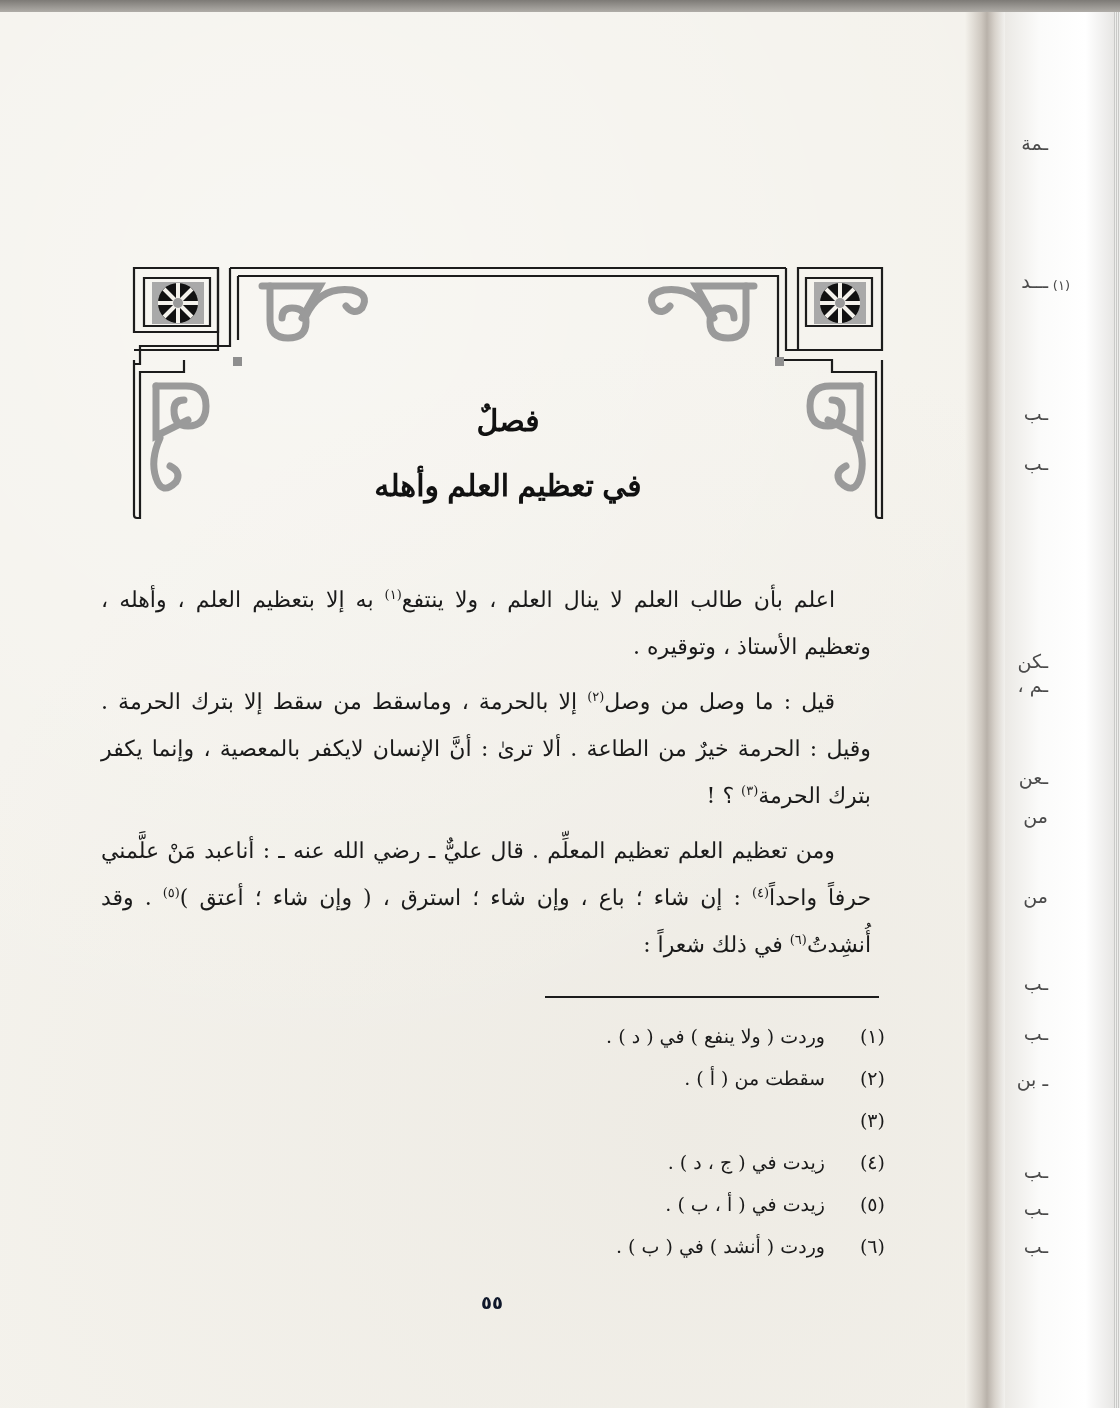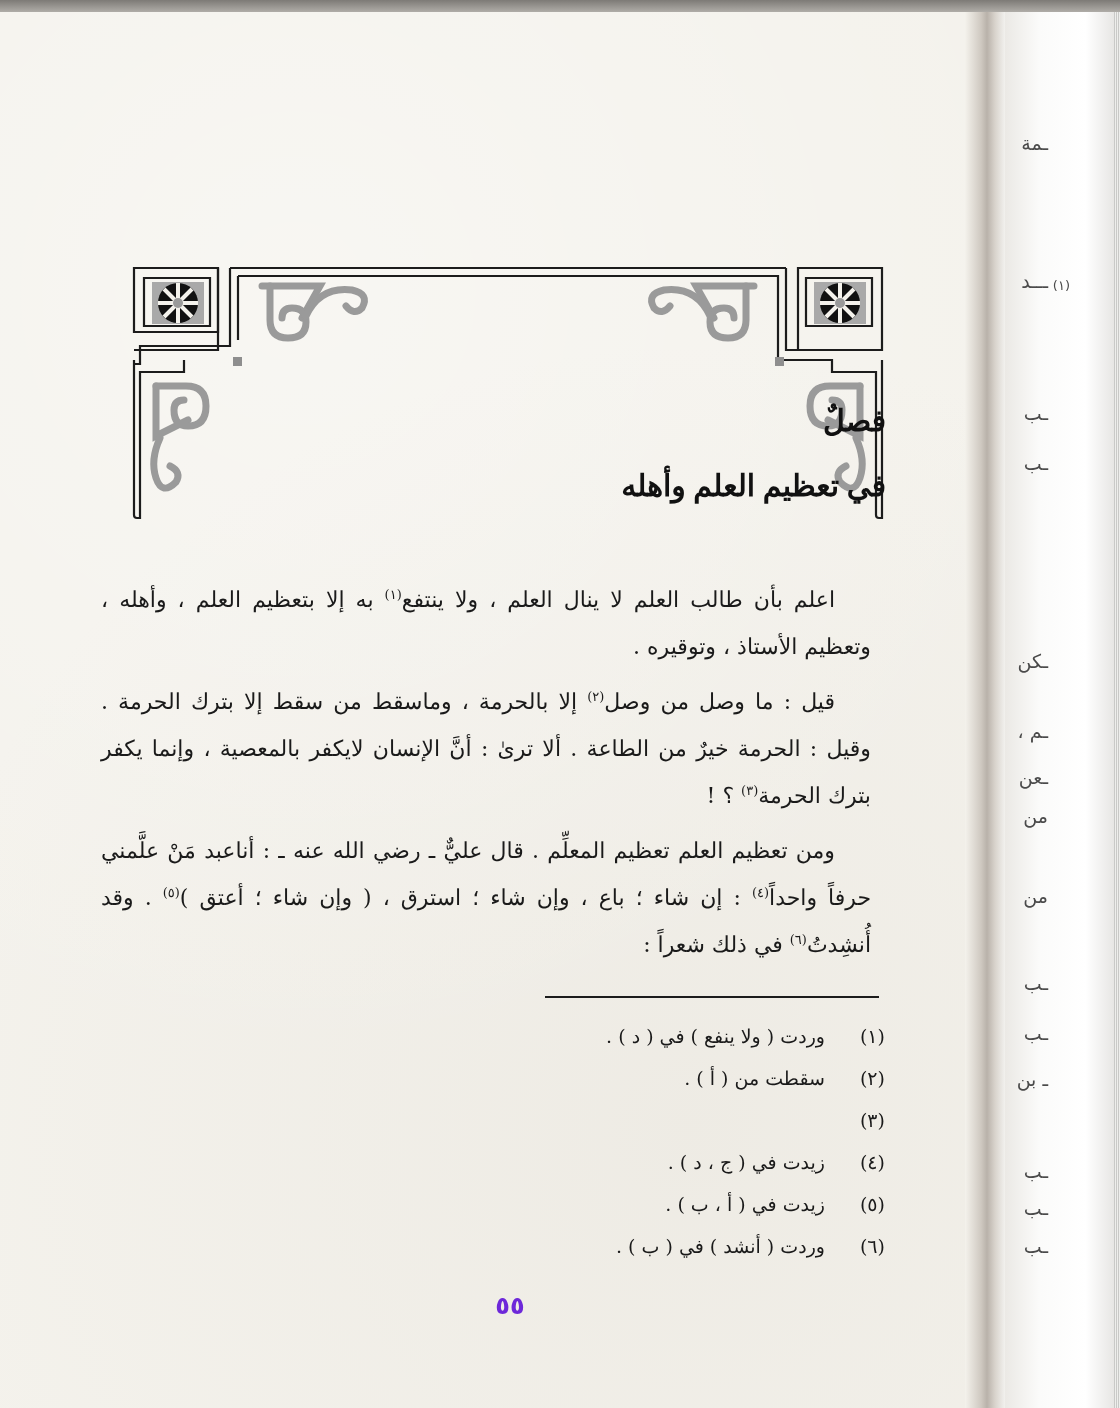--- a/index.html
+++ b/index.html
@@ -31,60 +31,60 @@
   }
   .margin-frag {
     position: absolute; right: 72px; font-size: 19px; color: #4a4a4a;
     direction: rtl; white-space: nowrap;
     font-family: "DejaVu Sans", sans-serif;
     text-align: center;
   }
   .frame { position: absolute; left: 130px; top: 260px; width: 756px; height: 262px; }
   .frame svg { position: absolute; left: 0; top: 0; }
   .chapter {
-    position: absolute; left: 130px; width: 756px; text-align: right; direction: rtl;
-    font-family: Liberation Serif, serif; font-weight: bold; color: #111;
+    position: absolute; left: 130px; width: 756px; text-align: center; direction: rtl;
+    font-family: Liberation Sans, sans-serif; font-weight: bold; color: #111;
   }
   .chapter.kind { top: 403px; font-size: 30px; }
   .chapter.title { top: 468px; font-size: 30px; }
   .body-text {
     position: absolute; left: 101px; width: 770px; direction: rtl; text-align: justify;
     font-family: "DejaVu Serif", serif; font-size: 22px; line-height: 47px; color: #1a1a1a;
   }
   .body-text p { margin: 0 0 8px 0; text-indent: 36px; }
   sup { font-size: 13px; line-height: 0; }
   .rule { position: absolute; left: 545px; top: 996px; width: 334px; height: 2px; background: #1c1c1c; }
   .footnotes {
     position: absolute; left: 420px; top: 1015px; width: 465px; direction: rtl;
     font-family: "DejaVu Serif", serif; font-size: 19px; color: #1a1a1a;
   }
   .fn { display: flex; height: 42px; align-items: center; }
   .fn .num { width: 60px; flex: 0 0 60px; }
   .page-number {
-    position: absolute; left: 470px; top: 1292px; width: 80px; text-align: center;
-    font-family: "DejaVu Sans", sans-serif; font-size: 24px; font-weight: bold; color: #6d28d9;
+    position: absolute; left: 452px; top: 1292px; width: 80px; text-align: center;
+    font-family: "DejaVu Sans", sans-serif; font-size: 18px; font-weight: bold; color: #0f172a;
   }
 </style>
 </head>
 <body>
 
 <div class="top-shadow"></div>
 <div class="page"></div>
 <div class="gutter"></div>
 <div class="next-page"></div>
 <div class="next-edge"></div>
 
 <div id="margin-frags">
     <div class="margin-frag" style="top: 132px;">ـمة</div>
     <div class="margin-frag" style="top: 270px;">ـــد</div>
     <div class="margin-frag" style="top: 278px; font-size: 13px; right: 50px;">(١)</div>
     <div class="margin-frag" style="top: 402px;">ـب</div>
     <div class="margin-frag" style="top: 452px;">ـب</div>
     <div class="margin-frag" style="top: 650px;">ـكن</div>
-    <div class="margin-frag" style="top: 720px;">ـم ،</div>
+    <div class="margin-frag" style="top: 674px;">ـم ،</div>
     <div class="margin-frag" style="top: 718px; margin-top: 48px;">ـعن</div>
     <div class="margin-frag" style="top: 805px;">من</div>
     <div class="margin-frag" style="top: 885px;">من</div>
     <div class="margin-frag" style="top: 972px;">ـب</div>
     <div class="margin-frag" style="top: 1022px;">ـب</div>
     <div class="margin-frag" style="top: 1068px;">ـ بن</div>
     <div class="margin-frag" style="top: 1160px;">ـب</div>
     <div class="margin-frag" style="top: 1197px;">ـب</div>
     <div class="margin-frag" style="top: 1235px;">ـب</div>
   </div>

